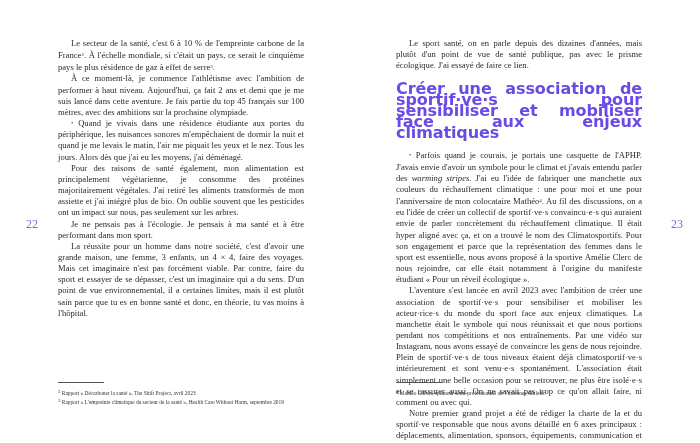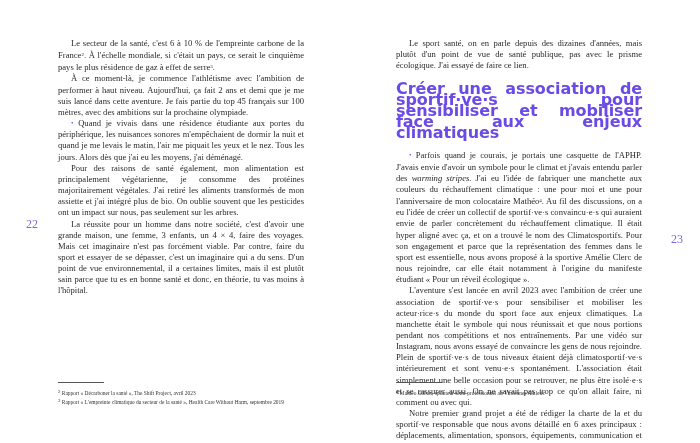--- a/index.html
+++ b/index.html
@@ -11,39 +11,40 @@
   .col { position: absolute; top: 38px; width: 246px; font-size: 8.6px; line-height: 11.15px;
          text-align: justify; hyphens: auto; }
   .page-left .col { left: 58px; }
   .page-right .col { left: 46px; }
   .col p { margin: 0; text-indent: 13px; }
   .heading { font-family: "DejaVu Sans", sans-serif; font-weight: bold; color: #6a4be6;
              font-size: 16px; line-height: 11px; letter-spacing: -0.1px; margin: 12px 0 12px 0; text-indent: 0; }
   .bullet { color: #6a4be6; font-size: 7px; vertical-align: 1px; }
   .pnum { position: absolute; top: 217px; font-size: 12px; color: #7a66e0; }
   .page-left .pnum { left: 26px; }
-  .page-right .pnum { left: 321px; margin-top: 15px; }
+  .page-right .pnum { left: 321px; }
   .footrule { position: absolute; top: 382px; width: 46px; height: 0; border-top: 0.8px solid #555; }
   .page-left .footrule { left: 58px; }
   .page-right .footrule { left: 46px; }
   .footnotes { position: absolute; top: 388px; font-size: 5.4px; line-height: 8px; color: #333; }
   .page-left .footnotes { left: 58px; width: 250px; }
   .page-right .footnotes { left: 46px; width: 250px; }
   .footnotes sup, .col sup { font-size: 5px; vertical-align: 2px; }
   em { font-style: italic; }
 </style>
 </head>
 <body>
 
 <div class="page page-left">
   <div class="col">
     <p><span>Le secteur de la santé, c'est 6 à 10 % de l'empreinte carbone de la France</span><sup>2</sup><span>. À l'échelle mondiale, si c'était un pays, ce serait le cinquième pays le plus résidence de gaz à effet de serre</span><sup>3</sup><span>.</span></p>
     <p>À ce moment-là, je commence l'athlétisme avec l'ambition de performer à haut niveau. Aujourd'hui, ça fait 2 ans et demi que je me suis lancé dans cette aventure. Je fais partie du top 45 français sur 100 mètres, avec des ambitions sur la prochaine olympiade.</p>
     <p><span class="bullet">•</span> <span>Quand je vivais dans une résidence étudiante aux portes du périphérique, les nuisances sonores m'empêchaient de dormir la nuit et quand je me levais le matin, l'air me piquait les yeux et le nez. Tous les jours. Alors dès que j'ai eu les moyens, j'ai déménagé.</span></p>
     <p>Pour des raisons de santé également, mon alimentation est principalement végétarienne, je consomme des protéines majoritairement végétales. J'ai retiré les aliments transformés de mon assiette et j'ai intégré plus de bio. On oublie souvent que les pesticides ont un impact sur nous, pas seulement sur les arbres.</p>
+    <p>Je ne pensais pas à l'écologie. Je pensais à ma santé et à être performant dans mon sport.</p>
     <p>La réussite pour un homme dans notre société, c'est d'avoir une grande maison, une femme, 3 enfants, un 4 × 4, faire des voyages. Mais cet imaginaire n'est pas forcément viable. Par contre, faire du sport et essayer de se dépasser, c'est un imaginaire qui a du sens. D'un point de vue environnemental, il a certaines limites, mais il est plutôt sain parce que tu es en bonne santé et donc, en théorie, tu vas moins à l'hôpital.</p>
   </div>
   <div class="pnum">22</div>
   <div class="footrule"></div>
   <div class="footnotes">
     <div><sup>2</sup> <span>Rapport « Décarboner la santé », The Shift Project, avril 2023</span></div>
     <div><sup>3</sup> <span>Rapport « L'empreinte climatique du secteur de la santé », Health Care Without Harm, septembre 2019</span></div>
   </div>
 </div>
 

